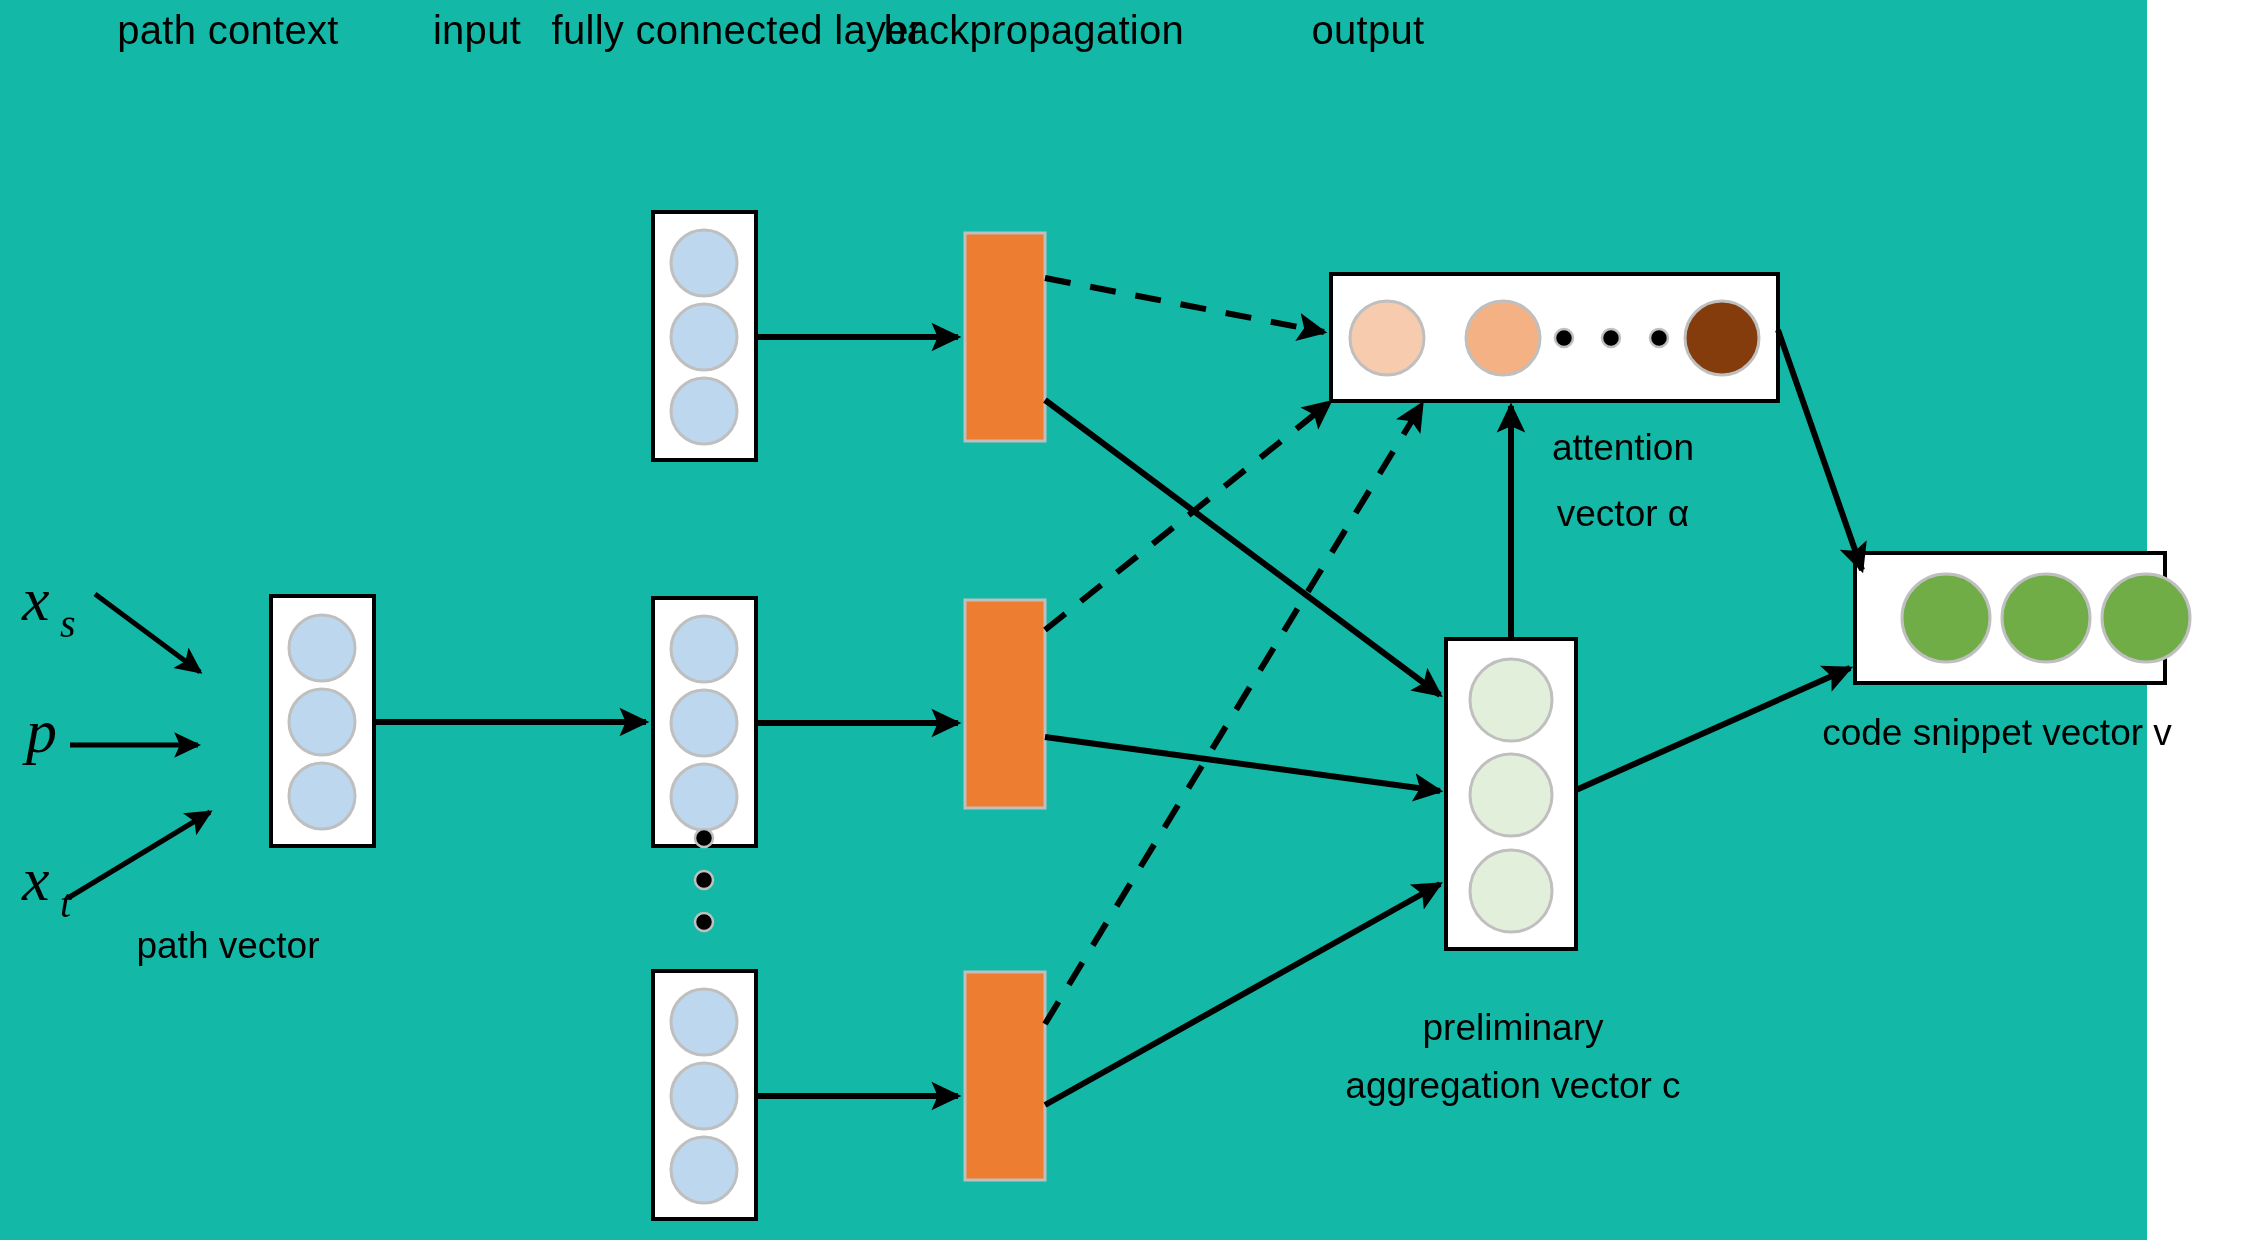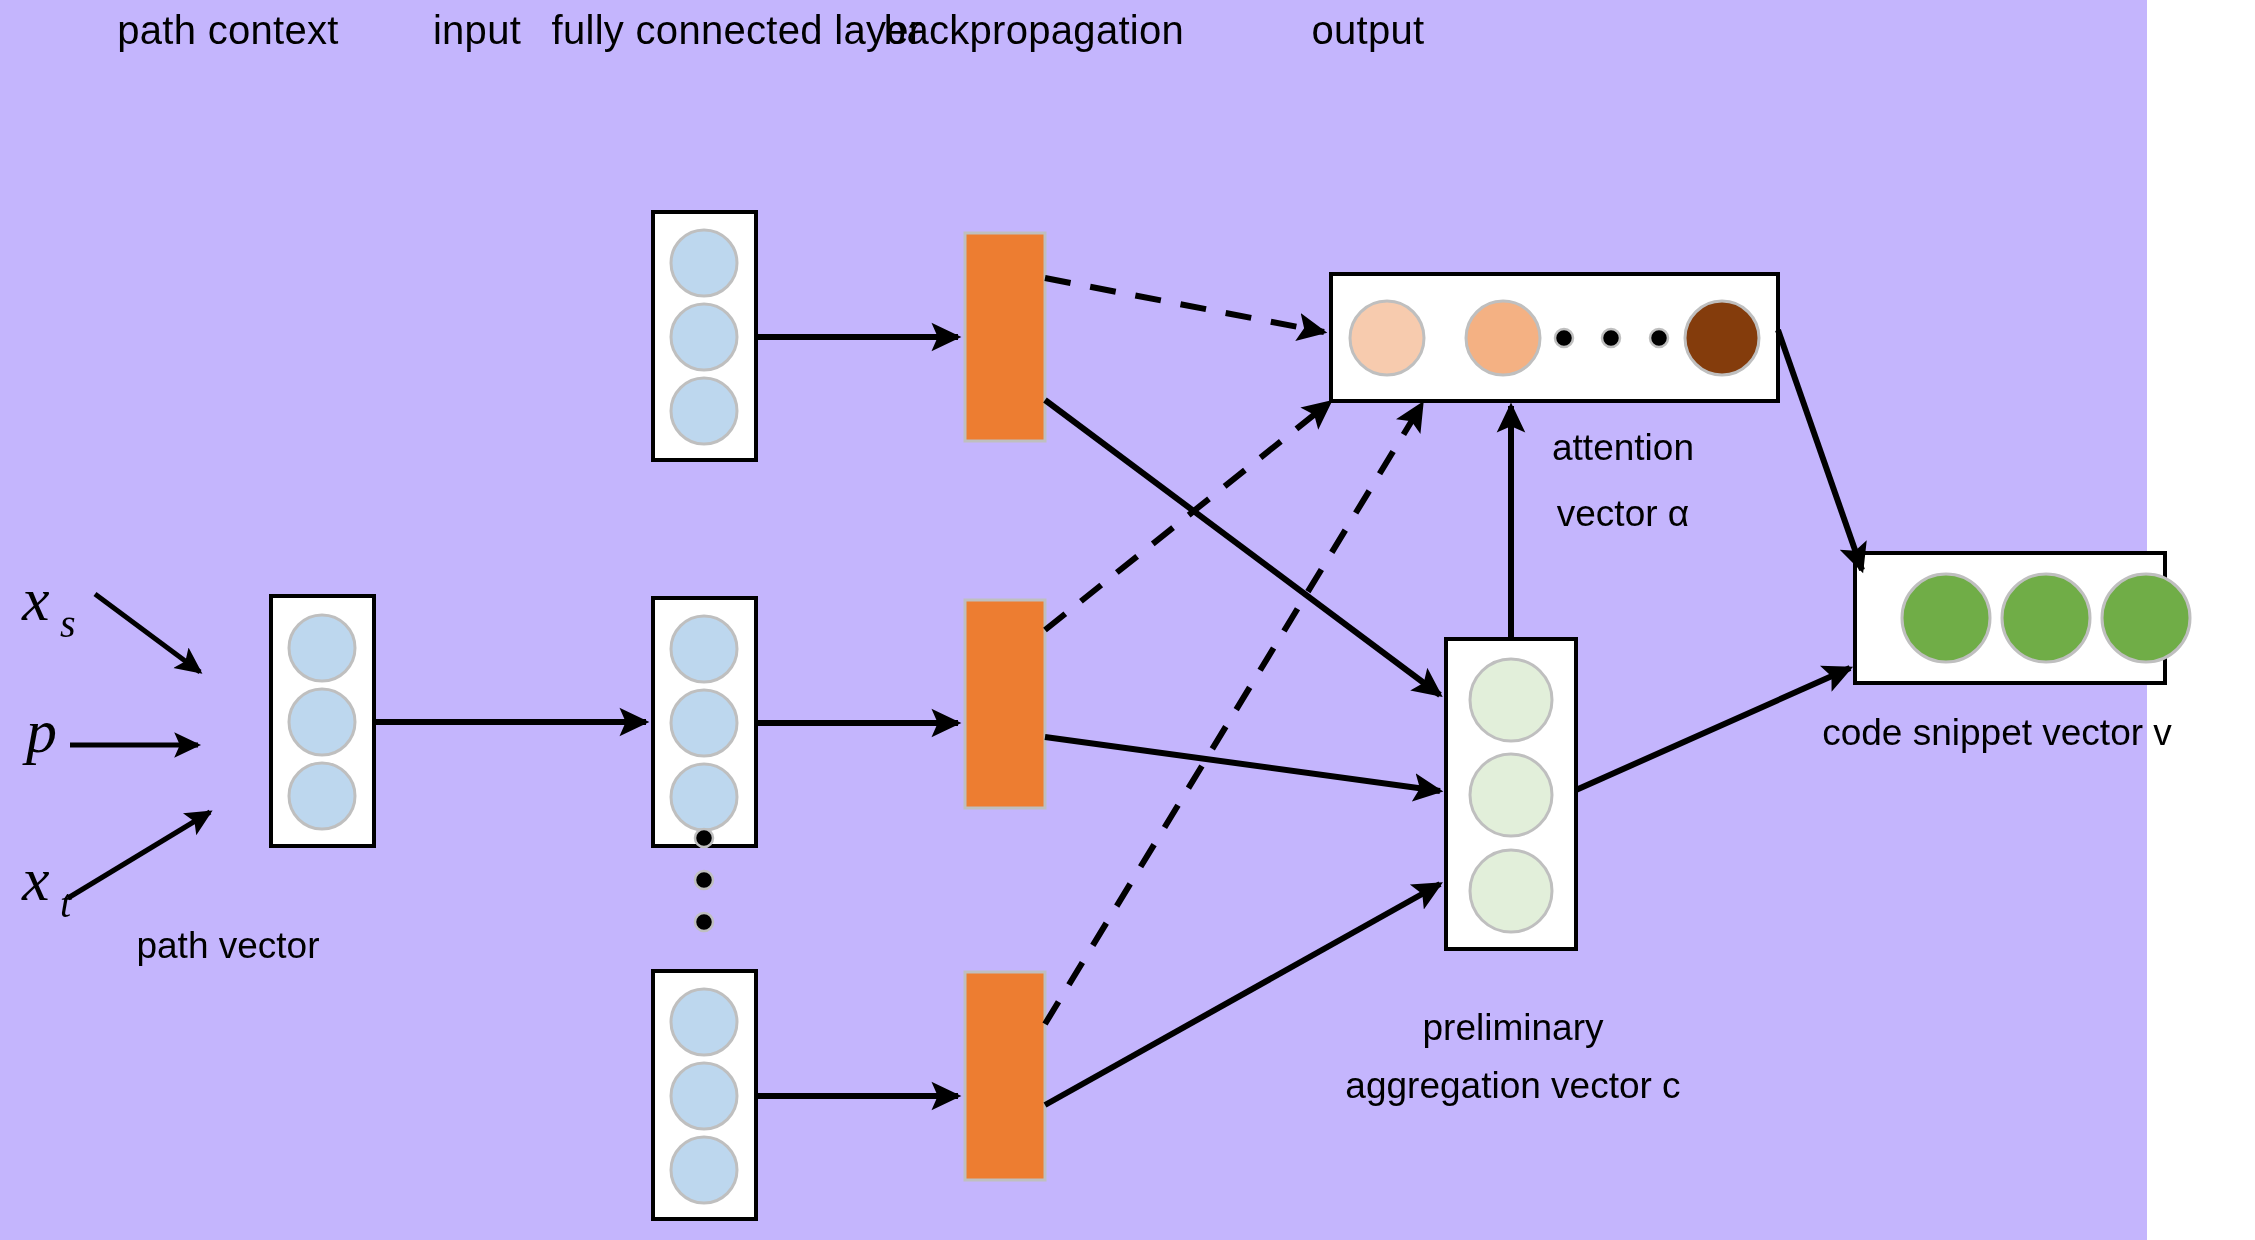--- a/index.html
+++ b/index.html
@@ -11,21 +11,21 @@
   body {
     width: 2255px;
     height: 1240px;
     overflow: hidden;
     font-family: "Liberation Sans", sans-serif;
   }
   #diagram-root {
     position: relative;
     width: 2147px;
     height: 1240px;
-    background: #c4b5fd;
+    background: #14b8a6;
     text-decoration: underline;
   }
   svg.canvas {
     position: absolute;
     top: 0;
     left: 0;
     width: 2255px;
     height: 1240px;
   }
   .col-header {

